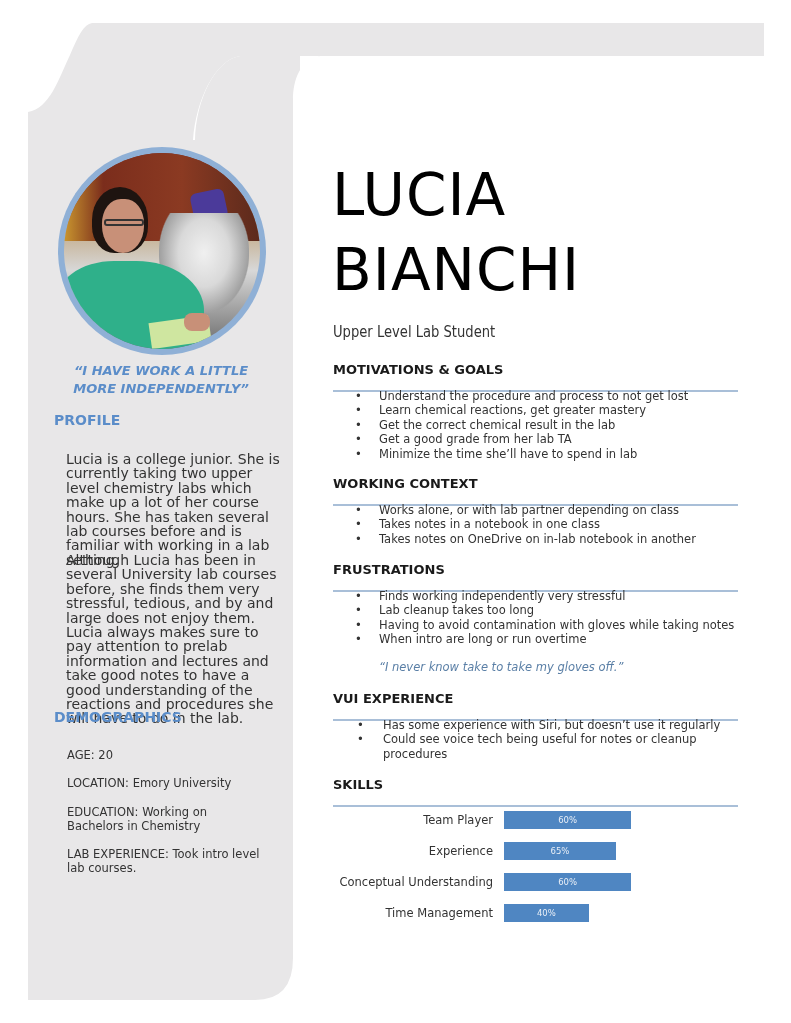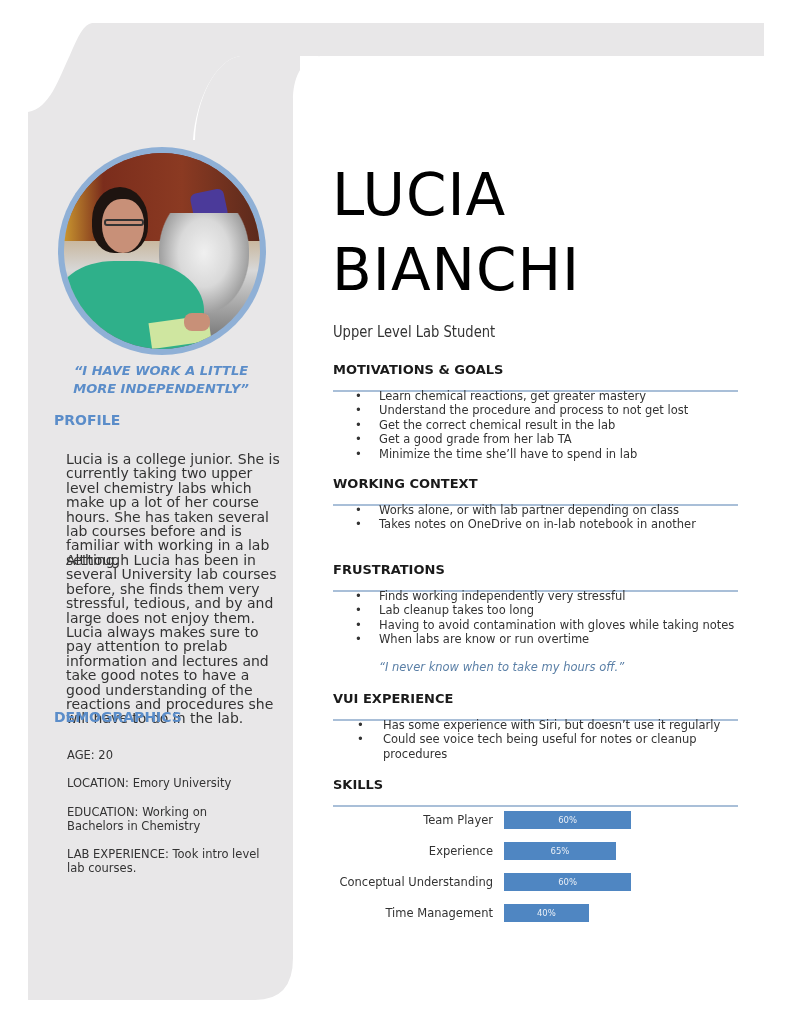--- a/index.html
+++ b/index.html
@@ -76,41 +76,42 @@
 <p class="demo" style="top:763px;">LOCATION: Emory University</p>
 <p class="demo" style="top:792px; width:200px;">EDUCATION: Working on Bachelors in Chemistry</p>
 <p class="demo" style="top:834px; width:210px;">LAB EXPERIENCE: Took intro level lab courses.</p>
 
 <div class="name" style="top:165px;">LUCIA</div>
 <div class="name" style="top:240px;">BIANCHI</div>
 <div class="role">Upper Level Lab Student</div>
 
 <div class="sec-h" style="top:362px;">MOTIVATIONS &amp; GOALS</div>
 <ul class="blist" style="top:389px;">
+  <li>Understand the procedure and process to not get lost</li>
   <li>Learn chemical reactions, get greater mastery</li>
-  <li>Understand the procedure and process to not get lost</li>
   <li>Get the correct chemical result in the lab</li>
   <li>Get a good grade from her lab TA</li>
   <li>Minimize the time she’ll have to spend in lab</li>
 </ul>
 
 <div class="sec-h" style="top:476px;">WORKING CONTEXT</div>
 <ul class="blist" style="top:503px;">
   <li>Works alone, or with lab partner depending on class</li>
+  <li>Takes notes in a notebook in one class</li>
   <li>Takes notes on OneDrive on in-lab notebook in another</li>
 </ul>
 
 <div class="sec-h" style="top:562px;">FRUSTRATIONS</div>
 <ul class="blist" style="top:589px;">
   <li>Finds working independently very stressful</li>
   <li>Lab cleanup takes too long</li>
   <li>Having to avoid contamination with gloves while taking notes</li>
-  <li>When labs are know or run overtime</li>
+  <li>When intro are long or run overtime</li>
 </ul>
-<div class="fquote">“I never know when to take my hours off.”</div>
+<div class="fquote">“I never know take to take my gloves off.”</div>
 
 <div class="sec-h" style="top:691px;">VUI EXPERIENCE</div>
 <ul class="blist vui" style="top:718px; width:395px;">
   <li>Has some experience with Siri, but doesn’t use it regularly</li>
   <li>Could see voice tech being useful for notes or cleanup procedures</li>
 </ul>
 
 <div class="sec-h" style="top:777px;">SKILLS</div>
 <div class="skills" id="skills-chart">
     <div class="skill-label" style="top: 5px;">Team Player</div>

